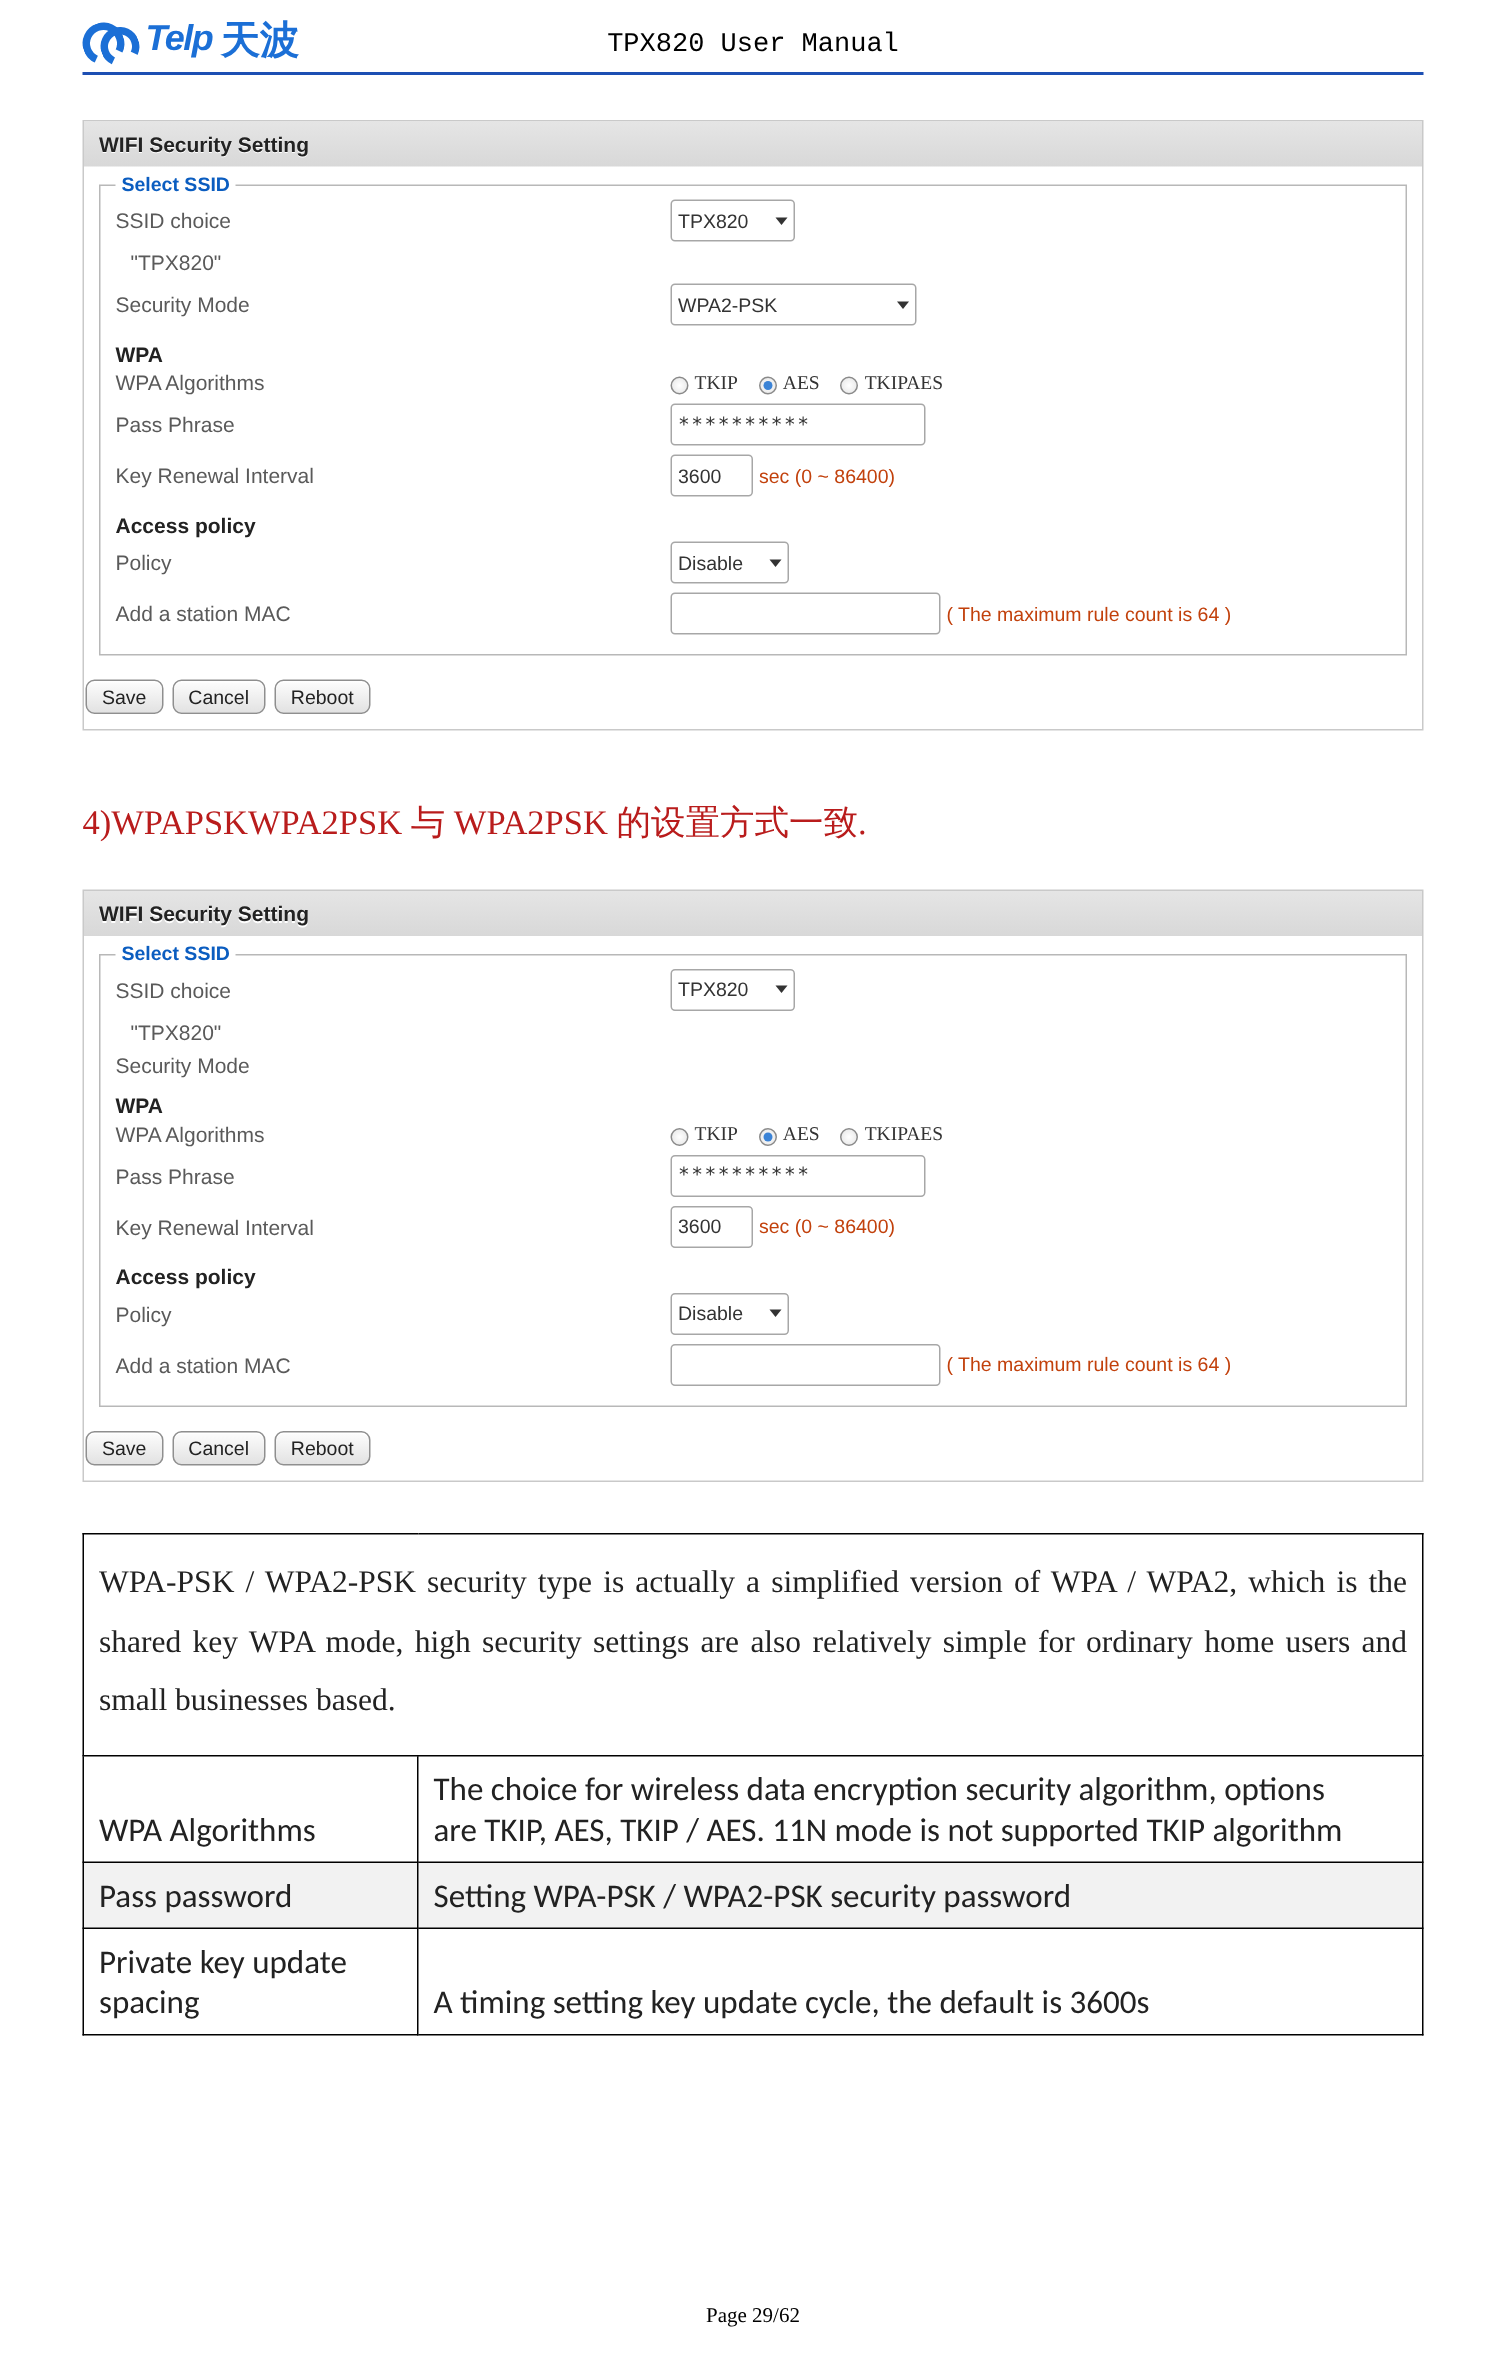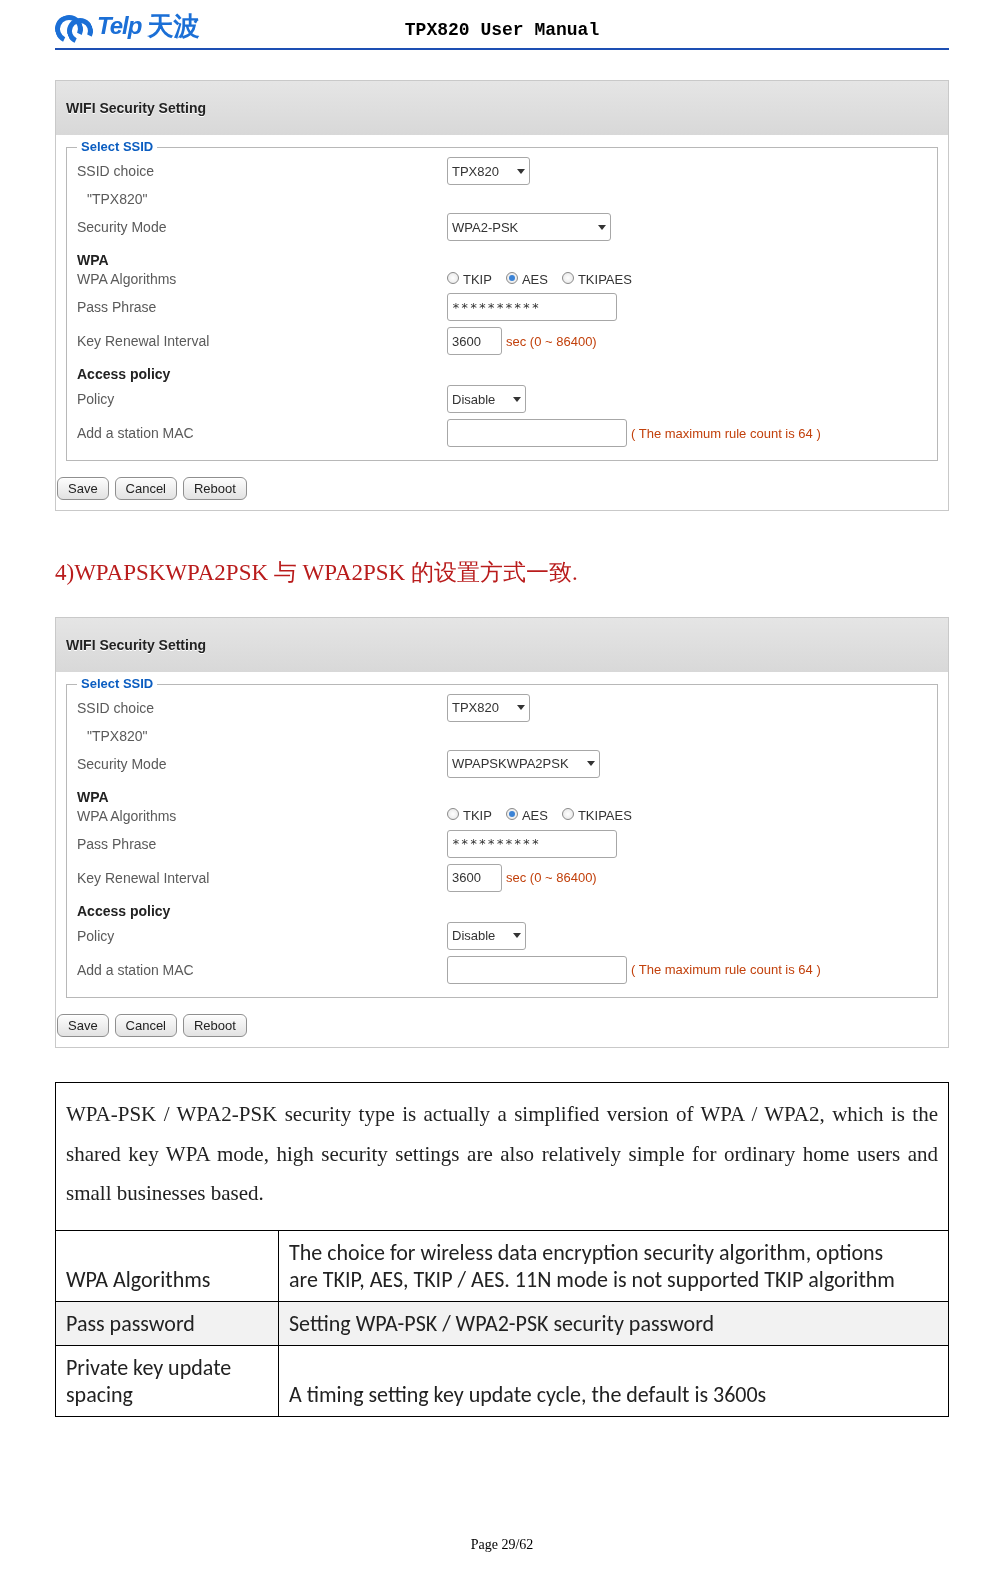--- a/index.html
+++ b/index.html
@@ -27,30 +27,30 @@
     border: 5px solid #1b6fd6; border-right-color: transparent; border-radius: 50%; transform: rotate(70deg);
   }
   .logo-mark::after {
     content: ""; position: absolute; right: 0; top: 7px; width: 16px; height: 16px;
     border: 5px solid #1b6fd6; border-left-color: transparent; border-radius: 50%; transform: rotate(-110deg);
   }
   .logo-text { color: #1b6fd6; font-family: Arial, sans-serif; font-weight: bold; font-style: italic; font-size: 24px; letter-spacing: -1px; }
   .logo-cn { color: #1b6fd6; font-family: "SimHei", sans-serif; font-weight: 700; font-size: 26px; margin-left: 2px; }
   .hdr-title {
     position: absolute; left: 50%; transform: translateX(-50%);
-    font-family: "Courier New", monospace; font-weight: bold; font-size: 18px; top: 10px;
+    font-family: "Courier New", monospace; font-weight: normal; font-size: 18px; top: 10px;
   }
   .panel {
     border: 1px solid #c9c9c9; background: #fff;
     font-family: Arial, sans-serif; font-size: 14px; color: #333;
     margin-bottom: 40px;
   }
   .panel-title {
     background: linear-gradient(#e5e5e5,#d8d8d8);
-    padding: 19px 10px; font-weight: bold; color: #222;
+    padding: 7px 10px; font-weight: bold; color: #222;
     text-shadow: 0 1px 0 #fff;
   }
   .fieldset {
     border: 1px solid #b8b8b8; margin: 12px 10px 8px 10px; padding: 6px 10px 10px 10px;
     position: relative;
   }
   .legend {
     position: absolute; top: -9px; left: 10px; background: #fff; padding: 0 4px;
     color: #0b5dc0; font-weight: bold; font-size: 13px;
   }
@@ -59,21 +59,21 @@
   .row .ctl { flex: 1; display: flex; align-items: center; gap: 4px; flex-wrap: wrap; }
   .sel, .txt {
     border: 1px solid #a7a7a7; border-radius: 3px; padding: 13px 4px; font-size: 13px;
     background: #fff; height: 20px; display: inline-flex; align-items: center;
   }
   .sel { gap: 18px; }
   .caret { width: 0; height: 0; border-left: 4px solid transparent; border-right: 4px solid transparent; border-top: 5px solid #333; }
   .sub { padding-left: 10px; }
   .quote { color: #5a5a5a; }
   .bold { font-weight: bold; color: #222; margin-top: 8px; }
-  .radio { display: inline-flex; align-items: flex-start; gap: 4px; margin-right: 10px; font-size: 13px; }
+  .radio { display: inline-flex; align-items: flex-end; gap: 4px; margin-right: 10px; font-size: 13px; font-family: Liberation Serif, serif; }
   .rdot { width: 12px; height: 12px; border: 1px solid #8a8a8a; border-radius: 50%; background: radial-gradient(#fff,#e4e4e4); position: relative; }
   .rdot.on::after { content:""; position:absolute; left:2px; top:2px; width:6px; height:6px; border-radius:50%; background:#3b83d6; }
   .txt.pwd { width: 170px; font-family: monospace; letter-spacing: 1px; }
   .txt.sm { width: 55px; }
   .txt.md { width: 180px; }
   .note { font-size: 13px; color: #c2410c; }
   .btnbar { padding: 8px 0 10px 0; }
   .btn {
     display: inline-block; border: 1px solid #8f8f8f; border-radius: 6px;
     background: linear-gradient(#fdfdfd,#e2e2e2); padding: 3px 10px; font-size: 13px;
@@ -210,26 +210,20 @@
         </div>
       </div>
     </div>
 
     <div class="row sub">
       <div class="quote">"TPX820"</div>
     </div>
 
     <div class="row">
       <div class="lbl">Security Mode</div>
-      <div class="ctl">
-        <div class="sel">
-          <span>WPAPSKWPA2PSK</span>
-          <span class="caret"></span>
-        </div>
-      </div>
     </div>
 
     <div class="bold">WPA</div>
 
     <div class="row">
       <div class="lbl">WPA Algorithms</div>
       <div class="ctl">
         <span class="radio">
             <span class="rdot"></span>
             <span>TKIP</span>

